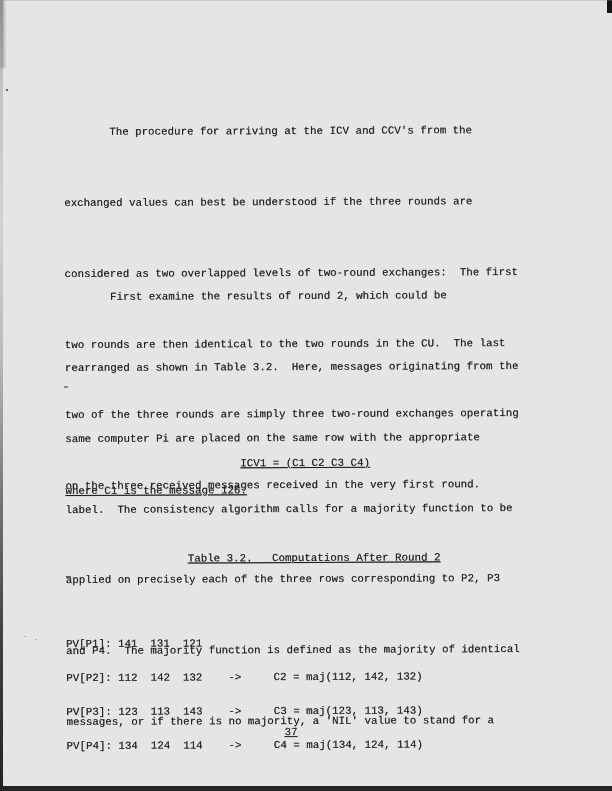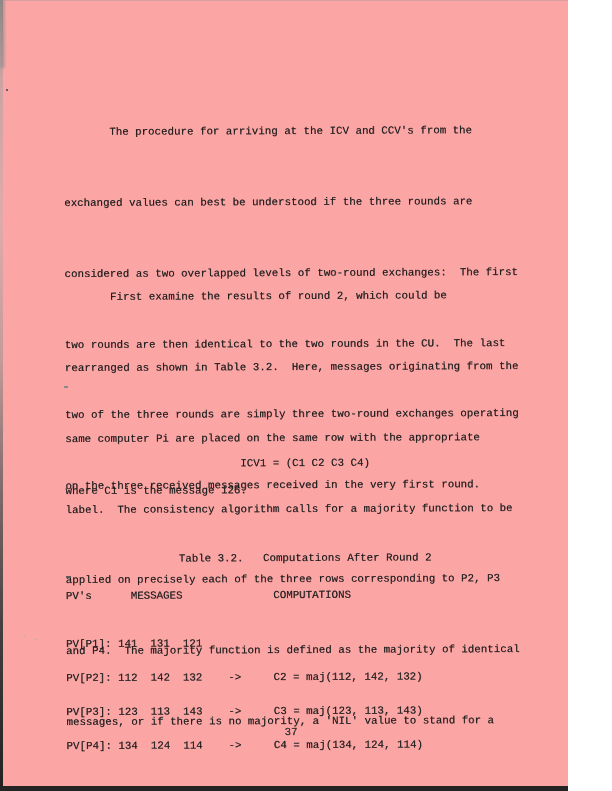--- a/index.html
+++ b/index.html
@@ -3,40 +3,40 @@
 <meta charset="utf-8">
 <style>
   html, body { margin:0; padding:0; }
   body {
     width:612px; height:791px;
     background:#ffffff;
     font-family:"Liberation Mono","DejaVu Sans Mono",monospace;
   }
   .page {
     position:relative;
-    width:568px; height:791px;
-    background:#fca5a5;
+    width:612px; height:791px;
+    background:#e5e5e5;
     overflow:hidden;
   }
   .content {
     position:absolute; left:0; top:0; width:612px; height:791px;
     transform:rotate(-0.25deg);
     transform-origin:60px 400px;
   }
   .txt {
     position:absolute;
     white-space:pre;
     font-size:10.8px;
     color:#1d1d1d;
     text-shadow:0.3px 0.2px 0.3px rgba(25,25,25,0.55);
     letter-spacing:0;
   }
   .para  { line-height:23.6px; }
   .rows  { line-height:11.35px; }
-  .single{ line-height:12.5px; }
+  .single{ line-height:12.5px;text-decoration:underline; }
 
   
   .artifact { position:absolute; }
   .edge-left {
     left:0; top:0; width:3px; height:791px;
     background:linear-gradient(180deg,
       rgba(125,125,125,0.80) 0%,
       rgba(160,160,160,0.50) 10%,
       rgba(178,178,178,0.38) 28%,
       rgba(145,145,145,0.50) 45%,
@@ -66,21 +66,21 @@
   .speck-b { left:24px; top:636px; width:2px; height:1px; background:#b5b5b5; }
   .speck-c { left:35px; top:639px; width:2px; height:1px; background:#b5b5b5; }
   .speck-d { left:79px; top:337px; width:1px; height:1px; background:#c0c0c0; }
   .speck-e { left:79px; top:410px; width:1px; height:1px; background:#c0c0c0; }
 
   
   .para1     { left:65px;  top:74px;  }
   .para2     { left:65px;  top:239px; }
   .equation  { left:240px; top:458px; }
   .footnote  { left:65px;  top:485px; }
-  .caption   { left:178px; top:553px;text-align:right; }
+  .caption   { left:187px; top:553px;text-align:right; }
   .tbl-head  { left:65px;  top:590px; }
   .tbl-rows  { left:65px;  top:616px; }
   .page-num  { left:283px; top:719px; color:#2e2e2e;margin-top:8px; }
 </style>
 </head>
 <body>
 
 <div class="page">
 
   <div class="content">
@@ -105,21 +105,20 @@
       <div>null message.  The results are named C2, C3 and C4.  Thus ICV1 is</div>
       
     </div>
 
     <div class="txt single equation">ICV1 = (C1 C2 C3 C4)</div>
 
     <div class="txt single footnote">where C1 is the message 126.</div>
 
     <div class="txt single caption">Table 3.2.   Computations After Round 2</div>
 
-    <div class="txt single tbl-head">PV's      MESSAGES              COMPUTATIONS</div>
 
     <div class="txt rows tbl-rows">
       <div>PV[P1]: 141  131  121</div>
       <div>PV[P2]: 112  142  132    -&gt;     C2 = maj(112, 142, 132)</div>
       <div>PV[P3]: 123  113  143    -&gt;     C3 = maj(123, 113, 143)</div>
       <div>PV[P4]: 134  124  114    -&gt;     C4 = maj(134, 124, 114)</div>
     </div>
 
     <div class="txt single page-num">37</div>
 

